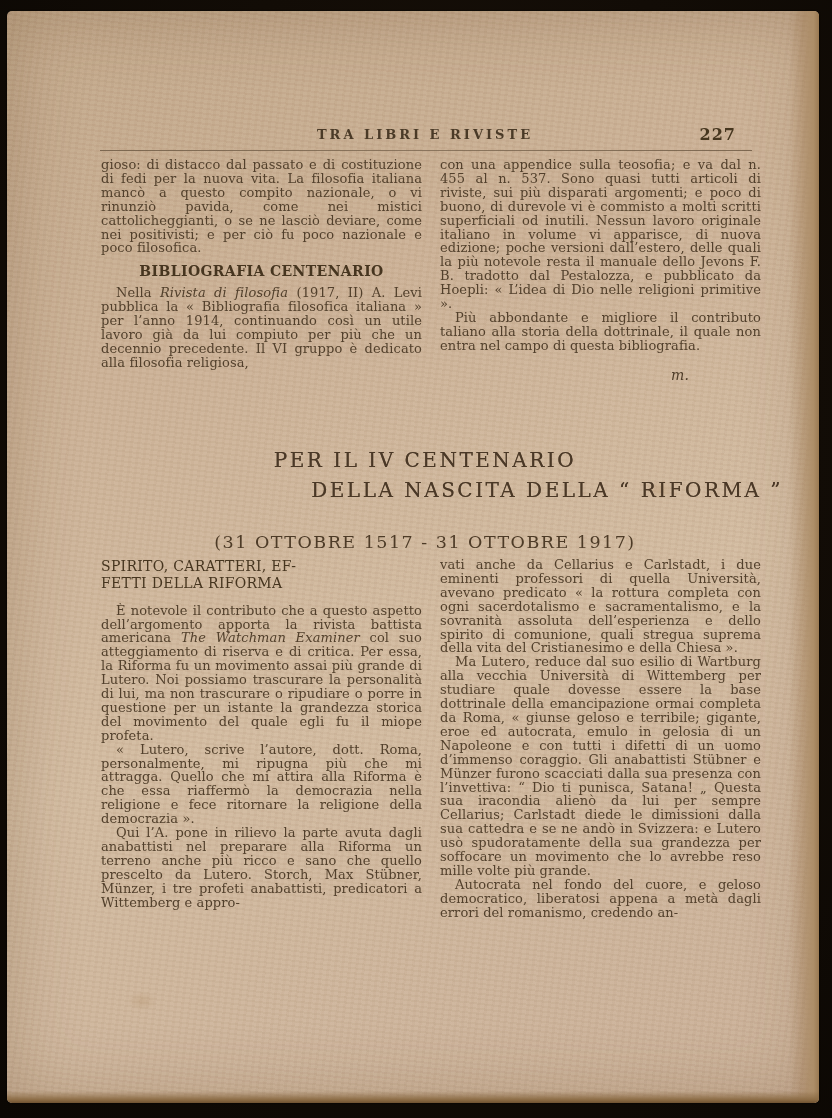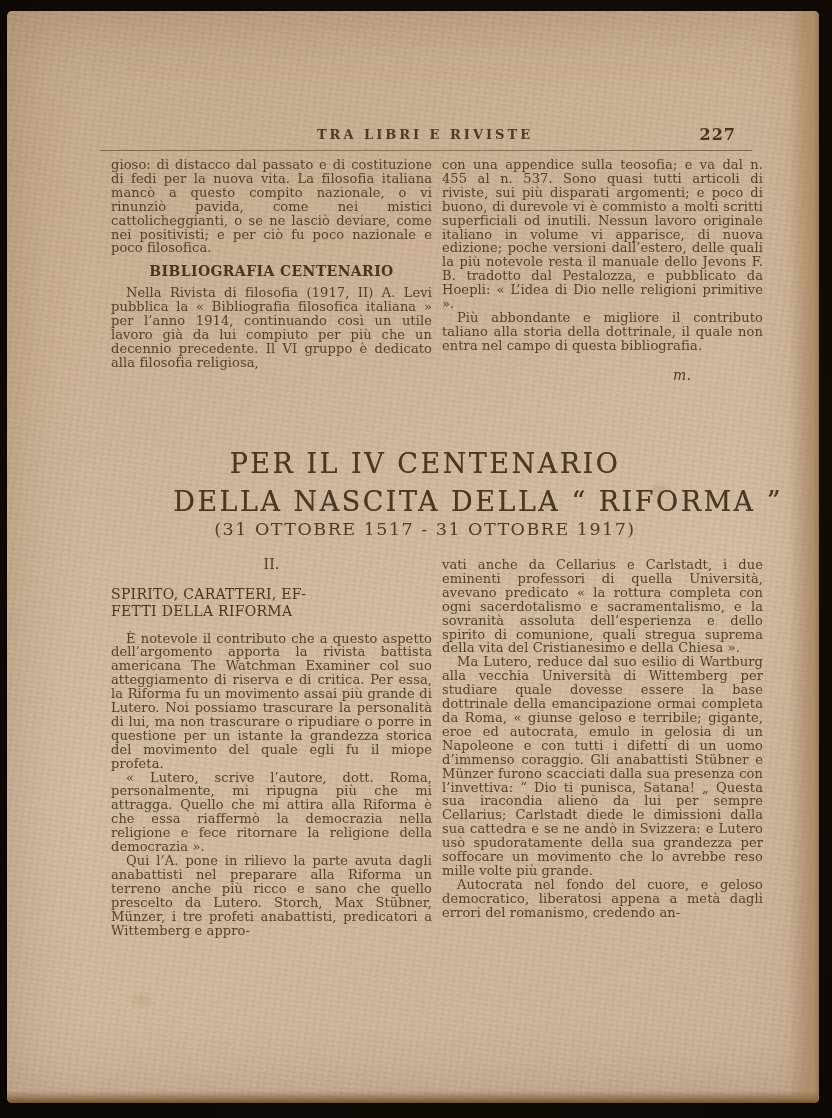--- a/index.html
+++ b/index.html
@@ -35,45 +35,45 @@
   
   .running-head{position:absolute;left:93px;top:116px;width:650px;height:20px;}
   .rh-title{
     position:absolute;left:0;right:0;text-align:center;
     font-size:13px;letter-spacing:3px;color:#4a3a27;font-weight:bold;
   }
   .rh-num{position:absolute;right:14px;top:-2px;font-size:16px;font-weight:bold;color:#46361f;letter-spacing:1px;}
   .rh-rule{position:absolute;left:93px;top:139px;width:652px;height:1px;background:linear-gradient(90deg,#6a5640 0%,#7c6750 50%,#6a5640 100%);opacity:.8;}
 
   
-  .cols{position:absolute;left:104px;display:flex;gap:10px;}
+  .cols{position:absolute;left:94px;display:flex;gap:18px;}
   .col{width:321px;}
   .body-text{
     font-size:13px;line-height:13.9px;text-align:justify;color:#52402c;
     letter-spacing:.1px;hyphens:auto;-webkit-hyphens:auto;
   }
   .body-text p{margin:0;}
   .body-text p.indent{text-indent:15px;}
-  .italic{}
+  .italic{font-style:italic;}
 
   .top-cols{top:147px;}
   .bib-head{
     text-align:center;font-weight:bold;font-size:14px;letter-spacing:.4px;
     color:#46351f;margin:10px 0 7px 0;
   }
   .signature{
     text-align:right;padding-right:72px;font-style:italic;font-size:14px;
     margin-top:16px;color:#4e3d29;
   }
 
   
   .article-title{position:absolute;left:60px;top:437px;width:716px;text-align:center;color:#4a3826;}
-  .at-line{font-size:27px;letter-spacing:2.5px;line-height:1.2;text-shadow:0 0 .5px rgba(74,56,38,.7);}
+  .at-line{font-size:20px;letter-spacing:2.5px;line-height:1.2;text-shadow:0 0 .5px rgba(74,56,38,.7);}
   .at-line2{margin-top:6px;text-align:right;}
-  .at-sub{font-size:17.5px;letter-spacing:1.5px;margin-top:0;color:#4d3b27;}
+  .at-sub{font-size:17.5px;letter-spacing:1.5px;margin-top:30px;color:#4d3b27;}
 
   .article-cols{top:547px;}
   .sec-num{text-align:center;font-size:14px;margin:0 0 14px 0;color:#4c3b27;}
   .sec-head{
     text-align:left;font-weight:normal;font-size:14px;line-height:1.2;
     letter-spacing:.3px;color:#46351f;margin:0 0 12px 0;white-space:pre-line;
   }
 </style>
 </head>
 <body>
@@ -103,21 +103,20 @@
   </div>
 
   <div class="article-title">
     <div class="at-line">PER IL IV CENTENARIO</div>
     <div class="at-line at-line2">DELLA NASCITA DELLA “ RIFORMA ”</div>
     <div class="at-sub">(31 OTTOBRE 1517 - 31 OTTOBRE 1917)</div>
   </div>
 
   <div class="cols article-cols">
     <div class="col body-text">
-      <div class="sec-num">II.</div>
       <div class="sec-head">SPIRITO, CARATTERI, EF-
 FETTI DELLA RIFORMA</div>
       <p class="indent"><span>È notevole il contributo che a questo aspetto dell’argomento apporta la rivista battista americana </span><span class="italic">The Watchman Examiner</span><span> col suo atteggiamento di riserva e di critica. Per essa, la Riforma fu un movimento assai più grande di Lutero. Noi possiamo trascurare la personalità di lui, ma non trascurare o ripudiare o porre in questione per un istante la grandezza storica del movimento del quale egli fu il miope profeta.</span></p>
       <p class="indent">« Lutero, scrive l’autore, dott. Roma, personalmente, mi ripugna più che mi attragga. Quello che mi attira alla Riforma è che essa riaffermò la democrazia nella religione e fece ritornare la religione della democrazia ».</p>
       <p class="indent">Qui l’A. pone in rilievo la parte avuta dagli anabattisti nel preparare alla Riforma un terreno anche più ricco e sano che quello prescelto da Lutero. Storch, Max Stübner, Münzer, i tre profeti anabattisti, predicatori a Wittemberg e appro-</p>
     </div>
     <div class="col body-text">
       <p>vati anche da Cellarius e Carlstadt, i due eminenti professori di quella Università, avevano predicato « la rottura completa con ogni sacerdotalismo e sacramentalismo, e la sovranità assoluta dell’esperienza e dello spirito di comunione, quali stregua suprema della vita del Cristianesimo e della Chiesa ».</p>
       <p class="indent">Ma Lutero, reduce dal suo esilio di Wartburg alla vecchia Università di Wittemberg per studiare quale dovesse essere la base dottrinale della emancipazione ormai completa da Roma, « giunse geloso e terribile; gigante, eroe ed autocrata, emulo in gelosia di un Napoleone e con tutti i difetti di un uomo d’immenso coraggio. Gli anabattisti Stübner e Münzer furono scacciati dalla sua presenza con l’invettiva: “ Dio ti punisca, Satana! „ Questa sua iracondia alienò da lui per sempre Cellarius; Carlstadt diede le dimissioni dalla sua cattedra e se ne andò in Svizzera: e Lutero usò spudoratamente della sua grandezza per soffocare un movimento che lo avrebbe reso mille volte più grande.</p>
       <p class="indent">Autocrata nel fondo del cuore, e geloso democratico, liberatosi appena a metà dagli errori del romanismo, credendo an-</p>

